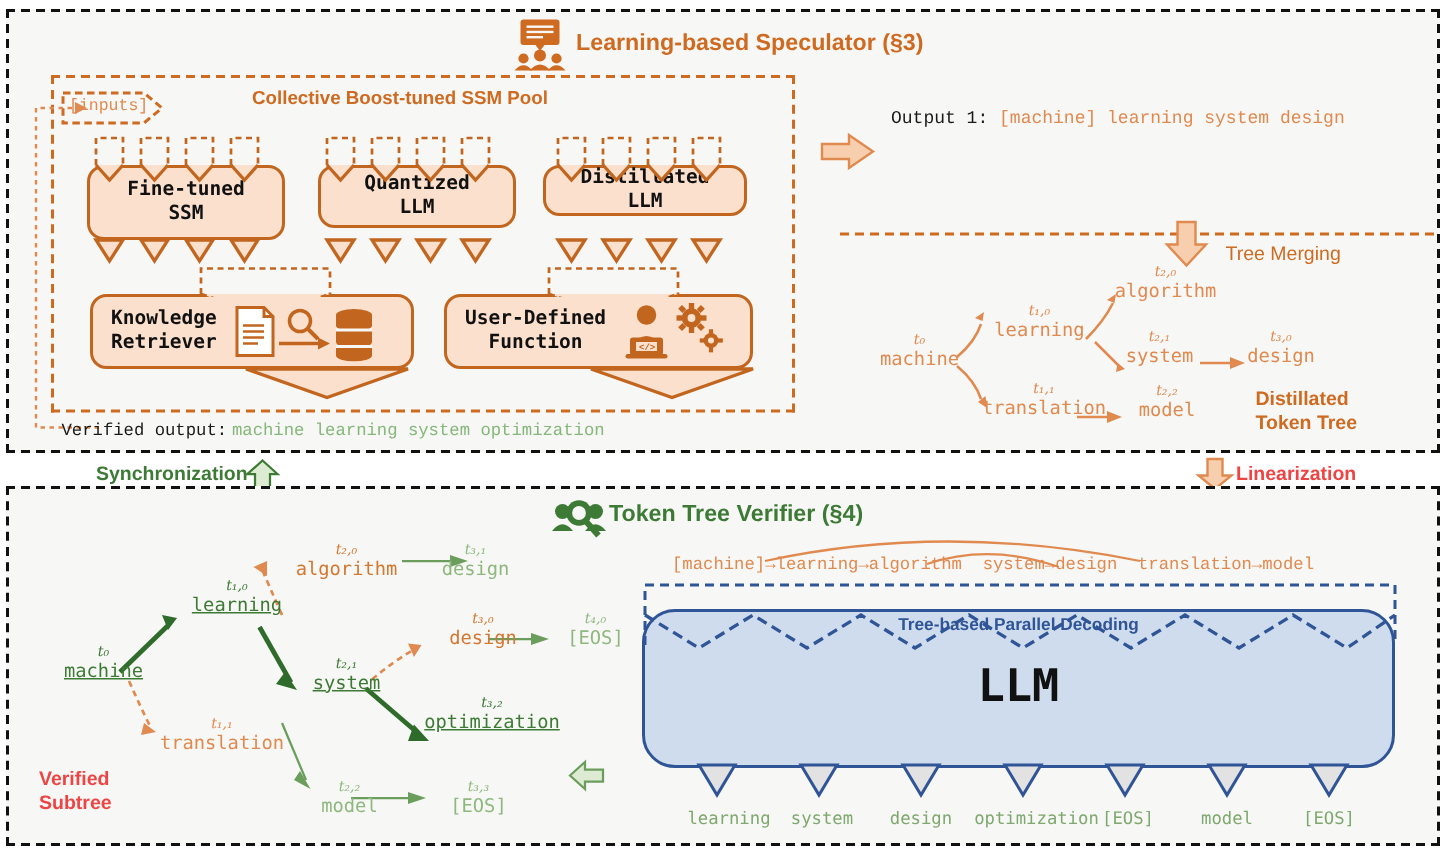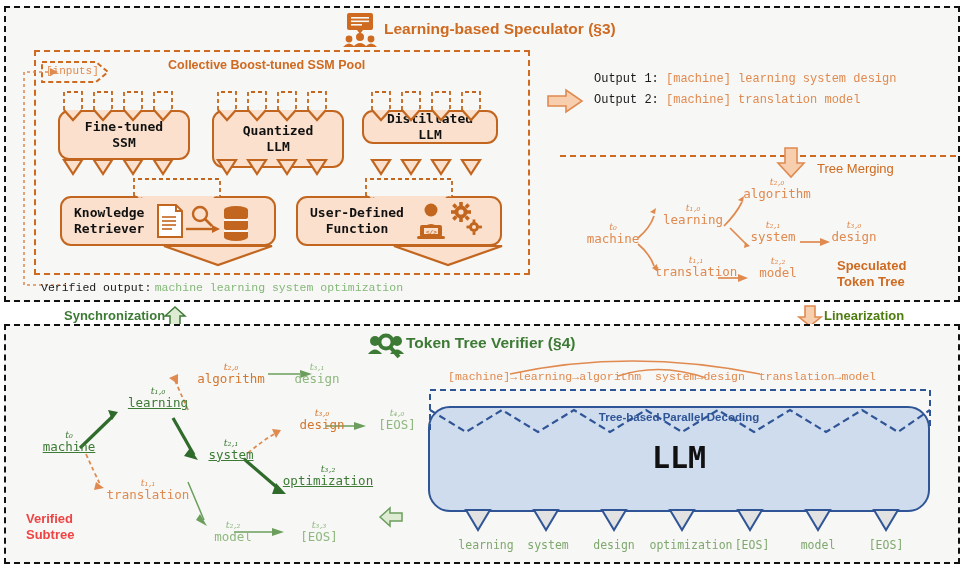--- a/index.html
+++ b/index.html
@@ -63,21 +63,21 @@
     background: #fbe0cd;
     border: 2.2px solid #c2661f;
     border-radius: 11px;
     display: flex; align-items: center; justify-content: center;
     text-align: center;
     font-size: 14px; font-weight: bold; color: #111;
     line-height: 1.25;
     z-index: 3;
   }
   #mod-finetuned  { left: 58px;  top: 110px; width: 132px; height: 50px; }
-  #mod-quantized  { left: 212px; top: 110px; width: 132px; height: 58px; }
+  #mod-quantized  { left: 212px; top: 110px; width: 132px; height: 42px; }
   #mod-distillated{ left: 362px; top: 110px; width: 136px; height: 34px; }
   #mod-knowledge  { left: 60px;  top: 196px; width: 216px; height: 50px;
                     justify-content: flex-start; padding-left: 12px; }
   #mod-userdef    { left: 296px; top: 196px; width: 206px; height: 50px;
                     justify-content: flex-start; padding-left: 12px; }
 
   .mod-label { white-space: pre-line; font-family: "DejaVu Sans Mono", monospace; font-size: 13px; }
 
   
   .deco { position: absolute; pointer-events: none; }
@@ -112,21 +112,21 @@
   #spec-tree-label {
     position: absolute; left: 837px; top: 258px;
     font-size: 13px; font-weight: bold; color: #cf6a21;
     line-height: 1.25; white-space: nowrap;
   }
 
   
   #sync-label  { position: absolute; left: 64px;  top: 308px; font-size: 13px; font-weight: bold; color: #3d7a35; }
   #sync-arrow  { position: absolute; left: 164px; top: 305px; }
   #lin-arrow   { position: absolute; left: 797px; top: 304px; }
-  #lin-label   { position: absolute; left: 824px; top: 308px; font-size: 13px; font-weight: bold; color: #4d7c0f; }
+  #lin-label   { position: absolute; left: 824px; top: 308px; font-size: 13px; font-weight: bold; color: #ef4444; }
 
   
   #verified-subtree-label {
     position: absolute; left: 26px; top: 511px;
     font-size: 13px; font-weight: bold; color: #ef4444; line-height: 1.25;
   }
   #subtree-arrow { position: absolute; left: 378px; top: 505px; }
 
   
   #lin-seq {
@@ -361,25 +361,20 @@
 
 <svg id="arrow-outputs" width="40" height="30">
   <path d="M2 9 H20 V3 L36 14 L20 25 V19 H2 Z" fill="#f8cfae" stroke="#e08a50" stroke-width="1.6"></path>
 </svg>
 <div id="outputs">
   <div class="out-row mono">
     <span class="k">Output 1:</span>
     <span class="tok">[machine]</span>
     <span class="rest">learning system design</span>
   </div>
-  <div class="out-row mono">
-    <span class="k">Output 2:</span>
-    <span class="tok">[machine]</span>
-    <span class="rest">translation model</span>
-  </div>
 </div>
 
 <div id="tree-merge-sep"></div>
 <svg id="arrow-merge" width="30" height="34">
   <path d="M9 2 H21 V17 H28 L15 31 L2 17 H9 Z" fill="#f8cfae" stroke="#e08a50" stroke-width="1.6"></path>
 </svg>
 <div id="tree-merge-label">Tree Merging</div>
 
 <svg class="deco" style="left:560px; top:180px;" width="400" height="110">
   <g fill="none" stroke="#e08a50" stroke-width="1.7">
@@ -419,21 +414,21 @@
 </div>
 <div class="node n-orange" style="left:748px; top:256px; width:60px;">
   <span class="sub">t₂,₂</span>
   <span class="txt">model</span>
 </div>
 <div class="node n-orange" style="left:822px; top:220px; width:64px;">
   <span class="sub">t₃,₀</span>
   <span class="txt">design</span>
 </div>
 <div id="spec-tree-label">
-  <span style="white-space:pre-line">Speculated
+  <span style="white-space:pre-line">Distillated
 Token Tree</span>
 </div>
 
 <div id="sync-label">Synchronization</div>
 <svg id="sync-arrow" width="24" height="22">
   <path d="M11 2 L21 11 H16 V20 H6 V11 H1 Z" fill="#dcebd2" stroke="#3d7a35" stroke-width="1.5"></path>
 </svg>
 <svg id="lin-arrow" width="26" height="24">
   <path d="M8 2 H18 V13 H24 L13 22 L2 13 H8 Z" fill="#f8cfae" stroke="#e08a50" stroke-width="1.6"></path>
 </svg>

